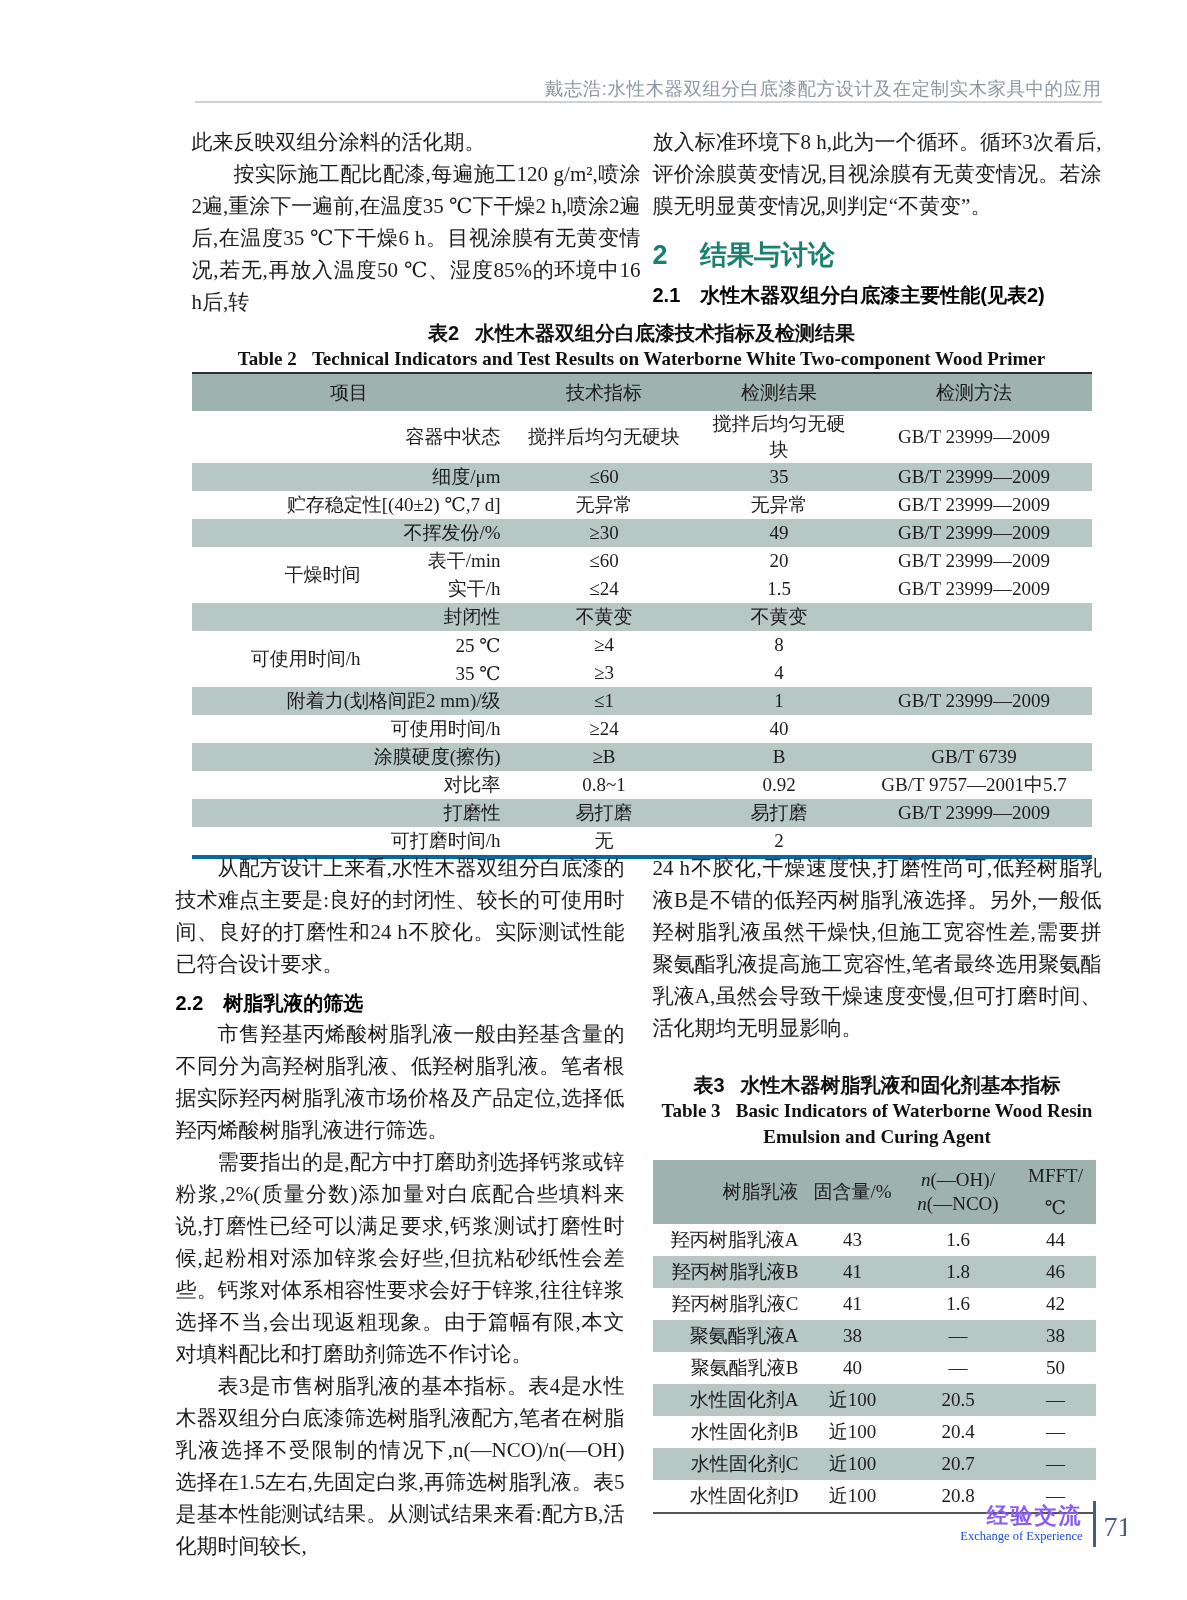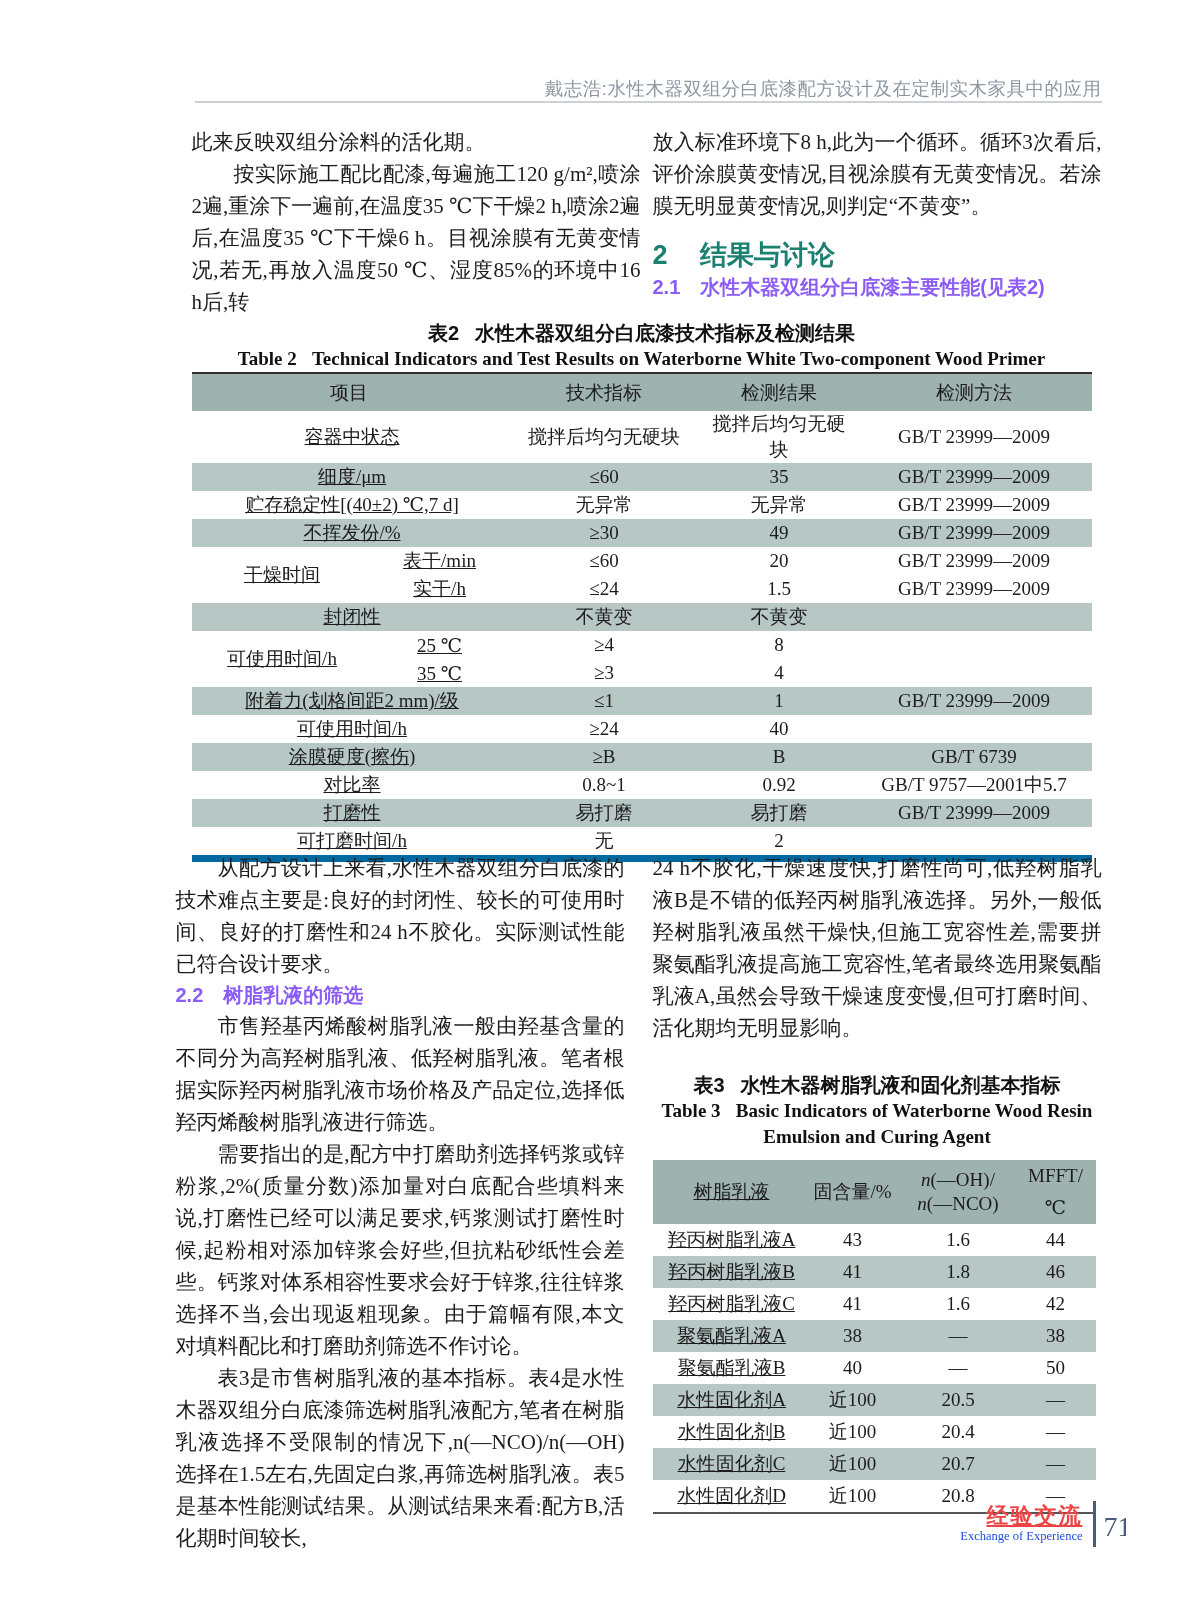--- a/index.html
+++ b/index.html
@@ -27,64 +27,64 @@
     font-family:"Liberation Sans","DejaVu Sans",sans-serif;font-size:20.5px;line-height:32px;
     color:#1c1c1c;
   }
   .h-small .num{color:#1a8070;margin-right:1.4em;}
   .h-section{
     font-family:"Liberation Sans","DejaVu Sans",sans-serif;font-weight:bold;color:#1a8070;
     font-size:27px;line-height:34px;margin-top:16px;
   }
   .h-section .num{margin-right:1.2em;}
   .h-sub{
-    font-family:"Liberation Sans","DejaVu Sans",sans-serif;font-weight:bold;color:#8b5cf6;
-    font-size:20px;line-height:30px;
+    font-family:"Liberation Sans","DejaVu Sans",sans-serif;font-weight:bold;color:#000000;
+    font-size:20px;line-height:30px;margin-top:8px;
   }
   .h-sub .num{margin-right:1.0em;}
   
   .t2-caption{position:absolute;top:320px;left:130px;width:900px;text-align:center;}
   .cap-cn{
     font-family:"Liberation Sans","DejaVu Sans",sans-serif;font-weight:bold;
     font-size:20px;line-height:26px;color:#111;
   }
   .cap-cn .cap-label{margin-right:0.8em;}
   .cap-en{
     font-family:"Liberation Serif","DejaVu Serif",serif;font-weight:bold;
     font-size:19px;line-height:26px;color:#111;
   }
   .cap-en .cap-label{margin-right:0.8em;margin-top:12px;}
   
   table.data-table{border-collapse:collapse;table-layout:fixed;font-size:19px;color:#1c1c1c;}
   table.data-table th,table.data-table td{
     padding:0 6px;text-align:center;vertical-align:middle;font-weight:normal;
   }
-  table.data-table td.al,table.data-table th.al{text-align:center;padding-left:12px;text-decoration:underline;}
+  table.data-table td.al,table.data-table th.al{text-align:right;padding-left:12px;}
   tr.shaded td{background:#b7c7c3;}
   
   .table2-wrap{position:absolute;top:372px;left:130px;}
-  #table2{width:900px;border-top:2px solid #2e2e2e;border-bottom:7px solid #0369a1;}
+  #table2{width:900px;border-top:2px solid #2e2e2e;border-bottom:4px solid #0369a1;}
   #table2 thead th{background:#9fb3ae;height:37px;}
   #table2 td{height:28px;}
   
   .t3-caption{margin-top:28px;text-align:center;}
   #table3{width:443px;margin-top:10px;border-bottom:2px solid #555;}
   #table3 thead th{background:#9fb3ae;height:56px;}
   #table3 td{height:28px;}
   .frac-line{display:block;line-height:24px;}
   .frac-line i{font-style:italic;}
   
   .footer{
     position:absolute;top:1496px;left:820px;width:250px;height:56px;
     display:flex;align-items:center;justify-content:flex-end;
   }
   .footer-labels{text-align:right;margin-right:10px;}
   .footer-cn{
     font-family:"Liberation Sans","DejaVu Sans",sans-serif;font-weight:bold;
-    font-size:22px;line-height:24px;color:#ef4444;letter-spacing:2px;text-decoration:underline;
+    font-size:22px;line-height:24px;color:#8b5cf6;letter-spacing:2px;
   }
   .footer-en{
     font-family:"Liberation Serif","DejaVu Serif",serif;
     font-size:12.5px;line-height:16px;color:#1d4ed8;
   }
   .footer-bar{width:3px;height:46px;background:#4a5c7d;margin-right:8px;}
   .footer-num{
     font-family:"Liberation Serif","DejaVu Serif",serif;
     font-size:28px;color:#4a5c7d;padding-top:6px;
   }

